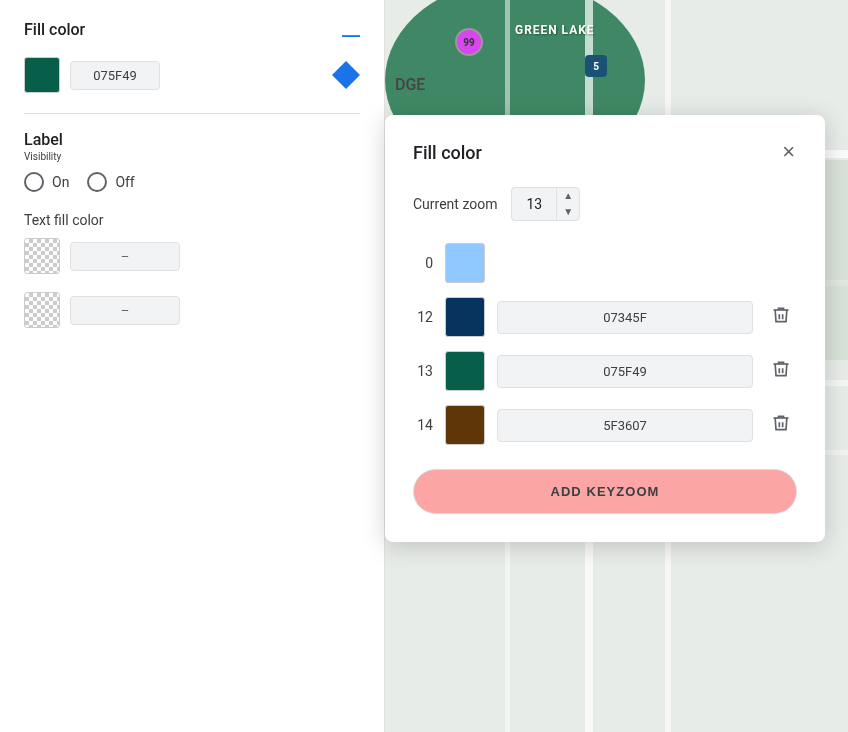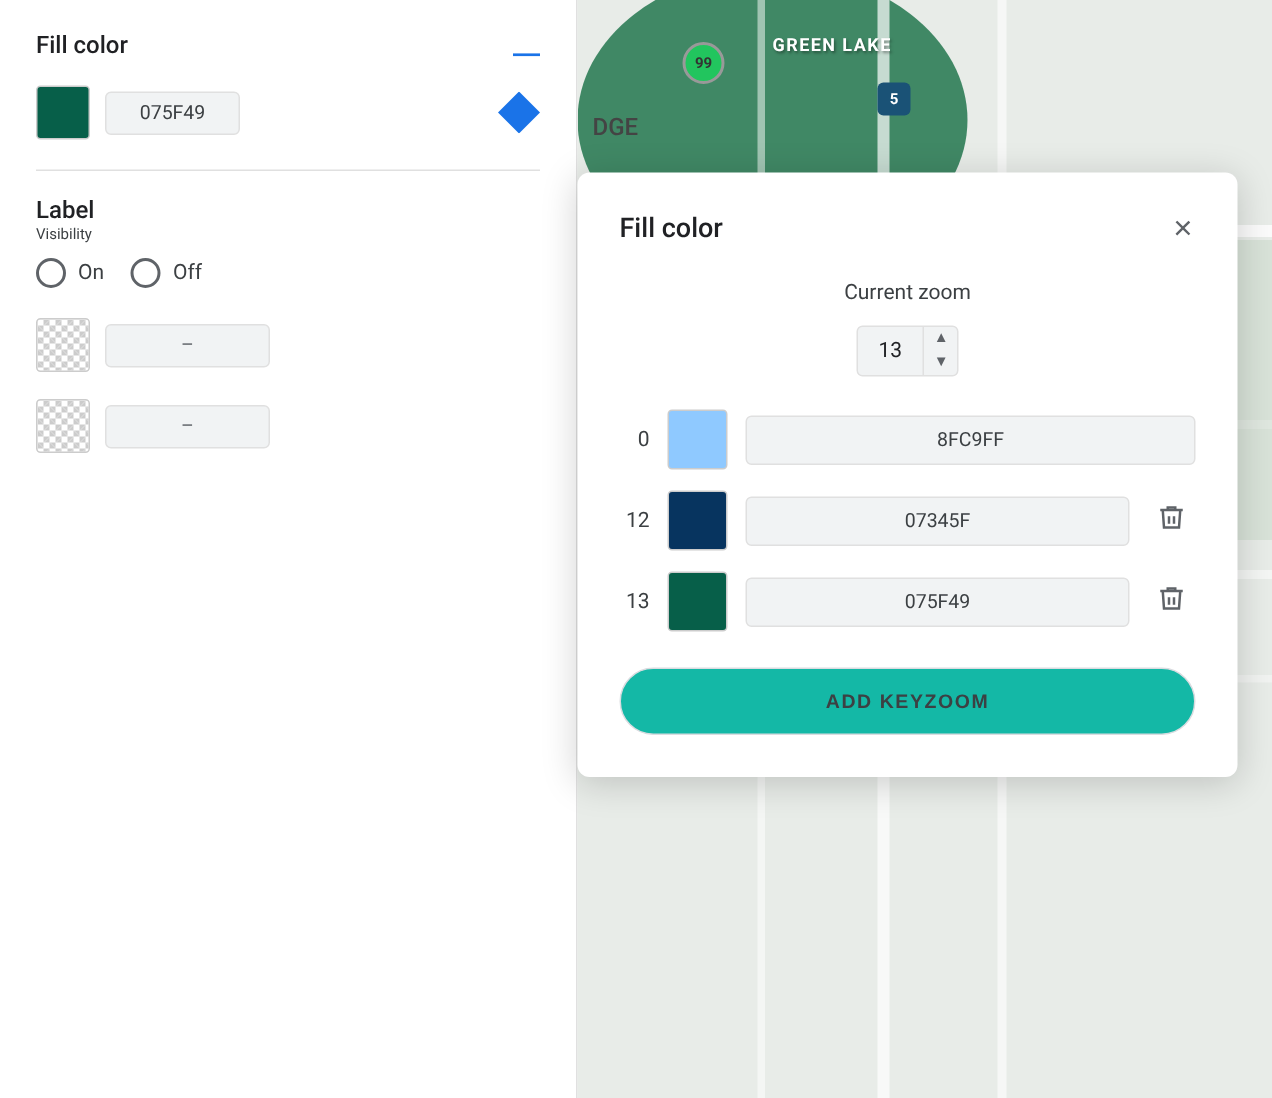--- a/index.html
+++ b/index.html
@@ -205,21 +205,20 @@
       color: #5f6368;
       line-height: 1;
       padding: 2px;
     }
 
     .zoom-row {
       display: flex;
       align-items: center;
       gap: 14px;
       margin-bottom: 22px;
-      flex-direction: column;
     }
 
     .zoom-label {
       font-size: 14px;
       color: #3c4043;
     }
 
     .zoom-spinner {
       display: flex;
       align-items: center;
@@ -295,21 +294,21 @@
       color: #5f6368;
       font-size: 18px;
       padding: 4px 6px;
       margin-left: auto;
     }
 
     .add-keyzoom-btn {
       width: 100%;
       margin-top: 10px;
       padding: 14px;
-      background: #14b8a6;
+      background: #fca5a5;
       border: 1px solid #dadce0;
       border-radius: 24px;
       font-size: 13px;
       font-weight: 600;
       letter-spacing: 0.08em;
       color: #3c4043;
       cursor: pointer;
       text-transform: uppercase;
     }
 
@@ -318,21 +317,21 @@
       position: absolute;
       top: 0;
       left: 385px;
       right: 0;
       bottom: 0;
       overflow: hidden;
     }
 
     .road-badge {
       position: absolute;
-      background: #22c55e;
+      background: #d946ef;
       border: 2px solid #999;
       border-radius: 50%;
       width: 28px;
       height: 28px;
       display: flex;
       align-items: center;
       justify-content: center;
       font-size: 10px;
       font-weight: 700;
       color: #333;
@@ -415,20 +414,21 @@
       <label class="radio-option">
         <div class="radio-circle"></div>
         <span class="radio-text">On</span>
       </label>
       <label class="radio-option">
         <div class="radio-circle"></div>
         <span class="radio-text">Off</span>
       </label>
     </div>
 
+    <div class="color-field-label">Text fill color</div>
     <div class="color-field-row">
       <div class="checkerboard-swatch"></div>
       <div class="dash-box">–</div>
     </div>
 
     <div class="color-field-row">
       <div class="checkerboard-swatch"></div>
       <div class="dash-box">–</div>
     </div>
   </div>
@@ -450,21 +450,20 @@
         <button class="zoom-arrow">▲</button>
         <button class="zoom-arrow">▼</button>
       </div>
     </div>
   </div>
 
   
   <div class="color-entry-row">
     <span class="entry-zoom">0</span>
     <div class="entry-swatch" style="background:#8FC9FF;"></div>
-    <div class="entry-hex">8FC9FF</div>
   </div>
 
   
   <div class="color-entry-row">
     <span class="entry-zoom">12</span>
     <div class="entry-swatch" style="background:#07345F;"></div>
     <div class="entry-hex">07345F</div>
     <button class="delete-btn">
       <svg width="20" height="20" viewBox="0 0 24 24" fill="none" stroke="#5f6368" stroke-width="2">
         <polyline points="3 6 5 6 21 6"></polyline>
@@ -484,16 +483,29 @@
       <svg width="20" height="20" viewBox="0 0 24 24" fill="none" stroke="#5f6368" stroke-width="2">
         <polyline points="3 6 5 6 21 6"></polyline>
         <path d="M19 6l-1 14H6L5 6"></path>
         <path d="M10 11v6M14 11v6"></path>
         <path d="M9 6V4h6v2"></path>
       </svg>
     </button>
   </div>
 
   
+  <div class="color-entry-row">
+    <span class="entry-zoom">14</span>
+    <div class="entry-swatch" style="background:#5F3607;"></div>
+    <div class="entry-hex">5F3607</div>
+    <button class="delete-btn">
+      <svg width="20" height="20" viewBox="0 0 24 24" fill="none" stroke="#5f6368" stroke-width="2">
+        <polyline points="3 6 5 6 21 6"></polyline>
+        <path d="M19 6l-1 14H6L5 6"></path>
+        <path d="M10 11v6M14 11v6"></path>
+        <path d="M9 6V4h6v2"></path>
+      </svg>
+    </button>
+  </div>
 
   <button class="add-keyzoom-btn">ADD KEYZOOM</button>
 
 </div>
 
 </body></html>

